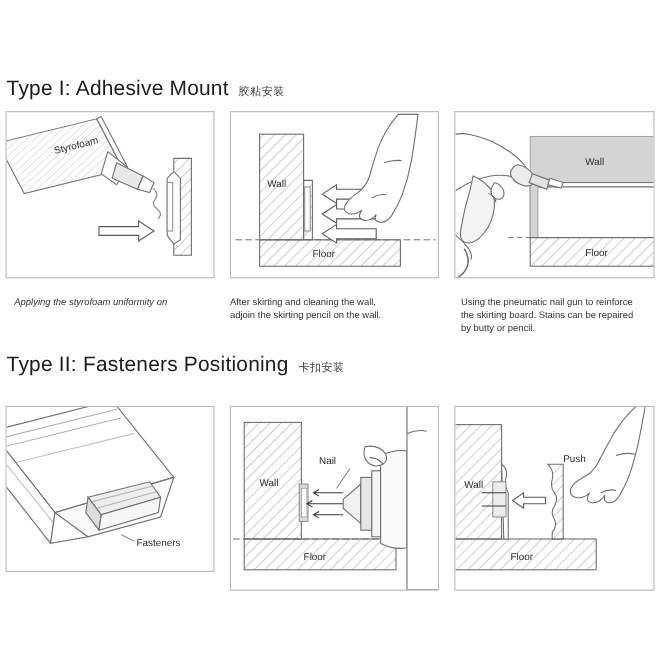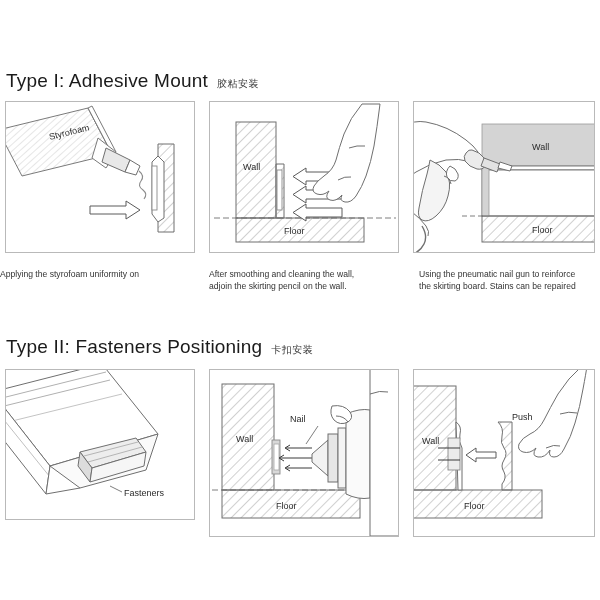--- a/index.html
+++ b/index.html
@@ -32,21 +32,21 @@
     font-weight: 400;
     letter-spacing: .2px;
     color: #1b1b1b;
   }
   .section-title .cn {
     font-size: 10px;
     color: #3a3a3a;
     letter-spacing: .5px;
   }
   #title-1 { left: 6px; top: 70px; }
-  #title-2 { left: 6px; top: 336px; text-align: right; }
+  #title-2 { left: 6px; top: 321px; text-align: right; }
 
   .panel {
     position: absolute;
     border: 1px solid #b9b9b9;
     background: #fff;
     box-sizing: border-box;
     overflow: hidden;
   }
   .panel svg { display: block; }
 
@@ -58,21 +58,21 @@
     text-align: justify;
     text-justify: inter-word;
   }
   .caption > span { display: block; }
   .caption > span.last { text-align: left; }
 
   
   #panel-1 { left: 5px;   top: 101px; width: 190px; height: 152px; }
   #panel-2 { left: 209px; top: 101px; width: 190px; height: 152px; }
   #panel-3 { left: 413px; top: 101px; width: 182px; height: 152px; }
-  #cap-1 { left: 0;   top: 268px; width: 190px; }
+  #cap-1 { left: 13px;   top: 268px; width: 190px; font-style: italic; }
   #cap-2 { left: 209px; top: 268px; width: 190px; }
   #cap-3 { left: 419px; top: 268px; width: 182px; }
 
   
   #panel-4 { left: 5px;   top: 369px; width: 190px; height: 151px; }
   #panel-5 { left: 209px; top: 369px; width: 190px; height: 168px; }
   #panel-6 { left: 413px; top: 369px; width: 182px; height: 168px; }
 
   .lbl { font-family: "Liberation Sans", sans-serif; font-size: 9px; fill: #2b2b2b; }
 </style>
@@ -201,26 +201,27 @@
         <path d="M -2,110 q 8,6 14,14 q 4,6 2,10" fill="none"></path>
         <path d="M 8,124 q 6,10 2,18 q -5,10 -18,12" fill="none" stroke-width="1.4"></path>
       </g>
     </svg>
   </div>
 
   <div class="caption" id="cap-1">
     <span>Applying the styrofoam uniformity on</span>
   </div>
   <div class="caption" id="cap-2">
-    <span>After smoothing and cleaning the wall,</span>
+    <span>After skirting and cleaning the wall,</span>
     <span class="last">adjoin the skirting pencil on the wall.</span>
   </div>
   <div class="caption" id="cap-3">
     <span>Using the pneumatic nail gun to reinforce</span>
     <span>the skirting board. Stains can be repaired</span>
+    <span class="last">by butty or pencil.</span>
   </div>
 
   <div class="section-title" id="title-2">
     <span class="en">Type II: Fasteners Positioning</span>
     <span class="cn">卡扣安装</span>
   </div>
 
   <div class="panel" id="panel-4">
     <svg width="190" height="168" viewBox="0 0 190 168">
       <g fill="#fff" stroke="#6f6f6f" stroke-width="1">

